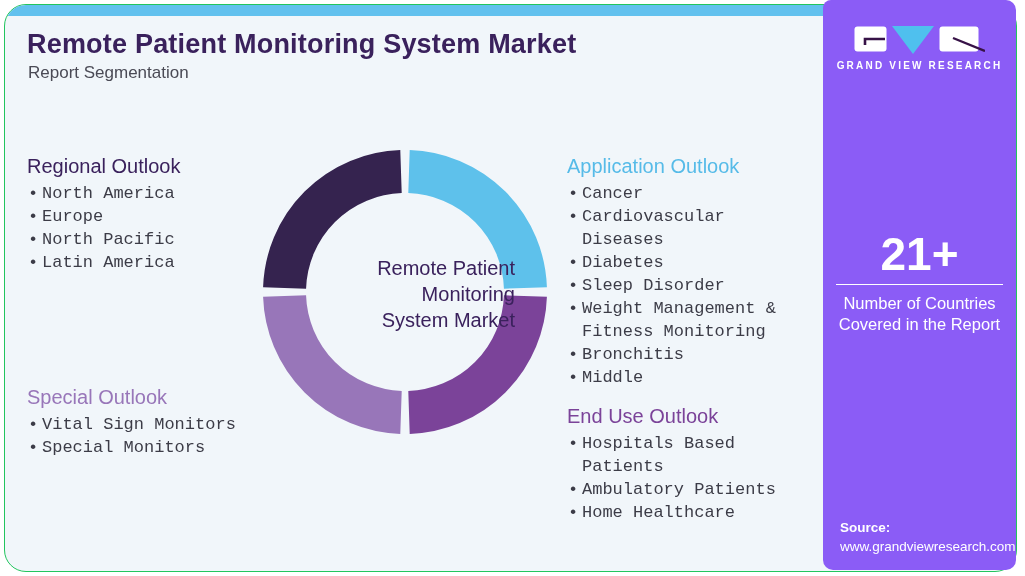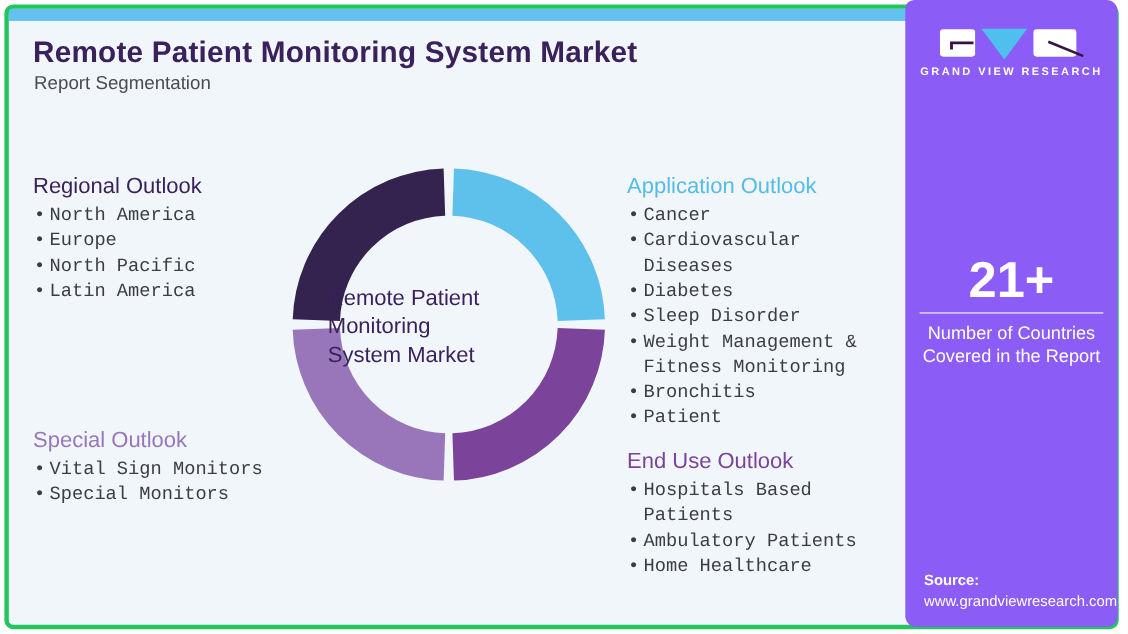--- a/index.html
+++ b/index.html
@@ -2,21 +2,21 @@
 <html><head>
 <meta charset="utf-8">
 <style>
   * { margin:0; padding:0; box-sizing:border-box; }
   html,body { width:1025px; height:576px; background:#ffffff; font-family:"Liberation Sans", sans-serif; }
   .stage { position:relative; width:1025px; height:576px; overflow:hidden; }
 
   
   .panel {
     position:absolute; left:4px; top:4px; width:1013px; height:568px;
-    background:#F1F6FA; border:4px solid #22c55e; border-radius:8px; overflow:hidden;
+    background:#F1F6FA; border:1px solid #22c55e; border-radius:22px; overflow:hidden;
   }
   .topbar { position:absolute; left:0; top:0; width:100%; height:11px; }
 
   .main-title { position:absolute; left:22px; top:24px; font-size:27px; font-weight:bold; letter-spacing:0.2px; }
   .subtitle   { position:absolute; left:23px; top:58px; font-size:17px; color:#4A4A55; }
 
   
   .section { position:absolute; }
   .section h2 { font-size:20px; font-weight:normal; line-height:26px; margin-bottom:3px; }
   .section ul { list-style:none; width:225px; }
@@ -27,21 +27,21 @@
 
   .sec-regional    { left:22px;  top:148px; }
   .sec-product     { left:22px;  top:379px; }
   .sec-application { left:562px; top:148px; }
   .sec-enduse      { left:562px; top:398px; }
 
   
   .donut-wrap { position:absolute; left:255px; top:142px; width:290px; height:290px; }
   .donut-label {
     position:absolute; left:35px; top:108px; width:220px;
-    text-align:left; font-size:20px; line-height:26px; white-space:pre-line;
+    text-align:right; font-size:20px; line-height:26px; white-space:pre-line;
   }
 
   
   .sidebar {
     position:absolute; right:9px; top:0; width:193px; height:570px;
     border-radius:8px 10px 10px 10px; color:#fff;
   }
   .logo-block { position:absolute; top:26px; left:0; width:100%; text-align:center; }
   .logo-row { display:flex; justify-content:center; align-items:flex-start; gap:5px; height:28px; }
   .logo-caption { margin-top:6px; font-size:10px; font-weight:bold; letter-spacing:2.2px; white-space:nowrap; }
@@ -86,21 +86,21 @@
 
     <div class="section sec-application">
       <h2 style="color: rgb(86, 187, 232);">Application Outlook</h2>
       <ul>
           <li>Cancer</li>
           <li>Cardiovascular Diseases</li>
           <li>Diabetes</li>
           <li>Sleep Disorder</li>
           <li>Weight Management &amp; Fitness Monitoring</li>
           <li>Bronchitis</li>
-          <li>Patient</li>
+          <li>Middle</li>
         </ul>
     </div>
 
     <div class="section sec-enduse">
       <h2 style="color: rgb(123, 67, 153);">End Use Outlook</h2>
       <ul>
           <li>Hospitals Based Patients</li>
           <li>Ambulatory Patients</li>
           <li>Home Healthcare</li>
         </ul>

